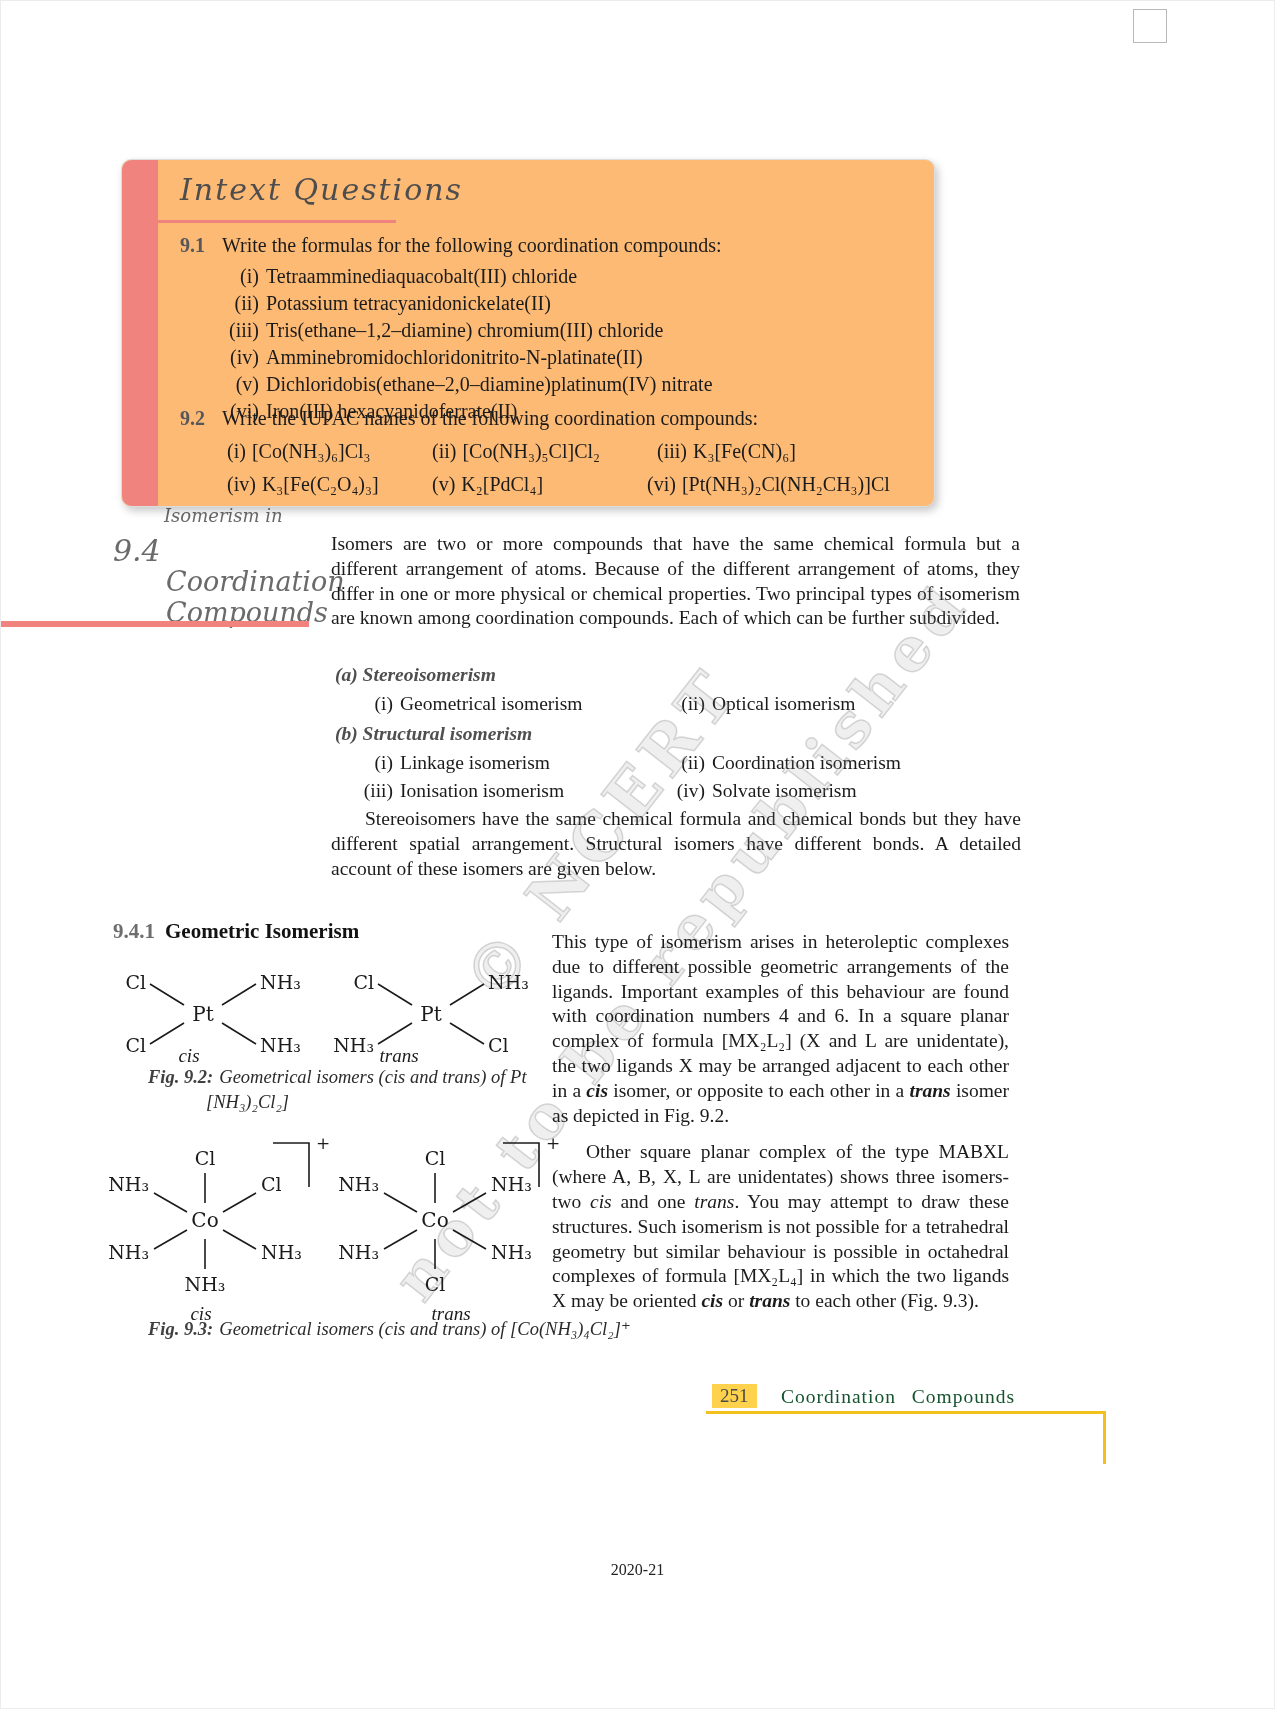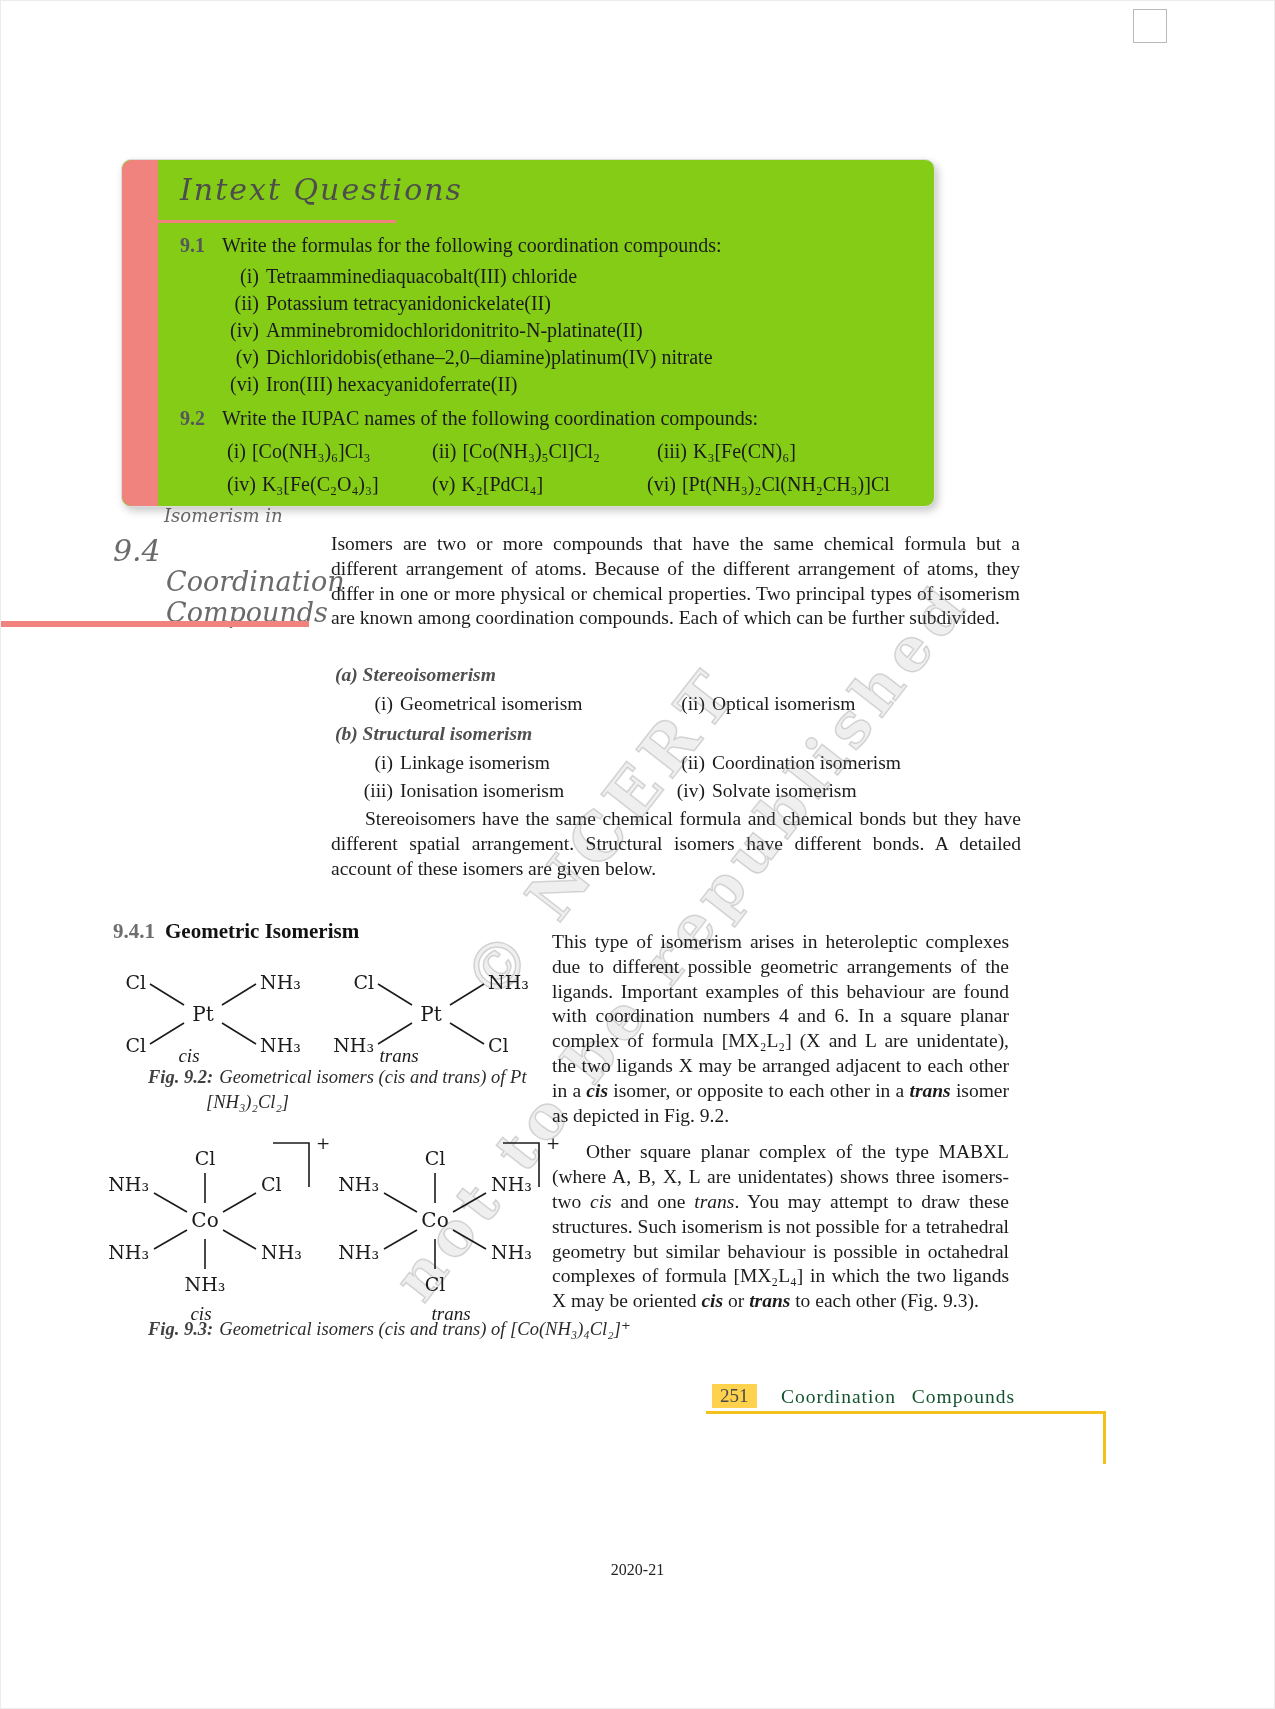--- a/index.html
+++ b/index.html
@@ -9,21 +9,21 @@
 
   
   .watermark{position:absolute;white-space:nowrap;transform:rotate(-52deg);
              font-family:"DejaVu Serif",serif;font-weight:bold;letter-spacing:8px;
              color:rgba(140,140,140,0.14);-webkit-text-stroke:1.5px rgba(130,130,130,0.30);
              pointer-events:none;z-index:1;}
   .wm1{left:400px;top:795px;font-size:64px;}
   .wm2{left:235px;top:905px;font-size:60px;}
 
   
-  .intext-box{position:absolute;left:120px;top:158px;width:812px;height:346px;background:#84cc16;
+  .intext-box{position:absolute;left:120px;top:158px;width:812px;height:346px;background:#fdba74;
               border:1px solid #ddd;border-radius:10px;box-shadow:3px 4px 8px rgba(0,0,0,0.22);z-index:2;}
   .accent-bar{position:absolute;left:0;top:0;bottom:0;width:36px;background:#f0837e;border-radius:10px 0 0 10px;}
   .intext-title{position:absolute;left:58px;top:12px;font-family:"DejaVu Serif",serif;font-style:italic;
                 font-size:30px;color:#4d4d4d;letter-spacing:2px;}
   .title-underline{position:absolute;left:36px;top:60px;width:238px;height:3px;background:#f0837e;}
   .q-row{position:absolute;left:58px;font-size:20px;}
   .q-number{display:inline-block;width:42px;font-weight:bold;color:#56575b;}
   .q-prompt{color:#1b1b1b;}
   .q-items{position:absolute;left:85px;font-size:20px;line-height:27px;}
   .item-row{white-space:nowrap;}
@@ -88,20 +88,21 @@
     <div class="accent-bar"></div>
     <div class="intext-title">Intext Questions</div>
     <div class="title-underline"></div>
 
     <div class="q-row" style="top:74px;">
       <span class="q-number">9.1</span><span class="q-prompt">Write the formulas for the following coordination compounds:</span>
     </div>
     <div class="q-items" style="top:103px;">
       <div class="item-row"><span class="item-label">(i)</span><span>Tetraamminediaquacobalt(III) chloride</span></div>
       <div class="item-row"><span class="item-label">(ii)</span><span>Potassium tetracyanidonickelate(II)</span></div>
+      <div class="item-row"><span class="item-label">(iii)</span><span>Tris(ethane–1,2–diamine) chromium(III) chloride</span></div>
       <div class="item-row"><span class="item-label">(iv)</span><span>Amminebromidochloridonitrito-N-platinate(II)</span></div>
       <div class="item-row"><span class="item-label">(v)</span><span>Dichloridobis(ethane–2,0–diamine)platinum(IV) nitrate</span></div>
       <div class="item-row"><span class="item-label">(vi)</span><span>Iron(III) hexacyanidoferrate(II)</span></div>
     </div>
 
     <div class="q-row" style="top:247px;">
       <span class="q-number">9.2</span><span class="q-prompt">Write the IUPAC names of the following coordination compounds:</span>
     </div>
     <div class="f-cell" style="left:105px;top:280px;"><span class="f-label">(i)</span><span>[Co(NH₃)₆]Cl₃</span></div>
     <div class="f-cell" style="left:310px;top:280px;"><span class="f-label">(ii)</span><span>[Co(NH₃)₅Cl]Cl₂</span></div>

